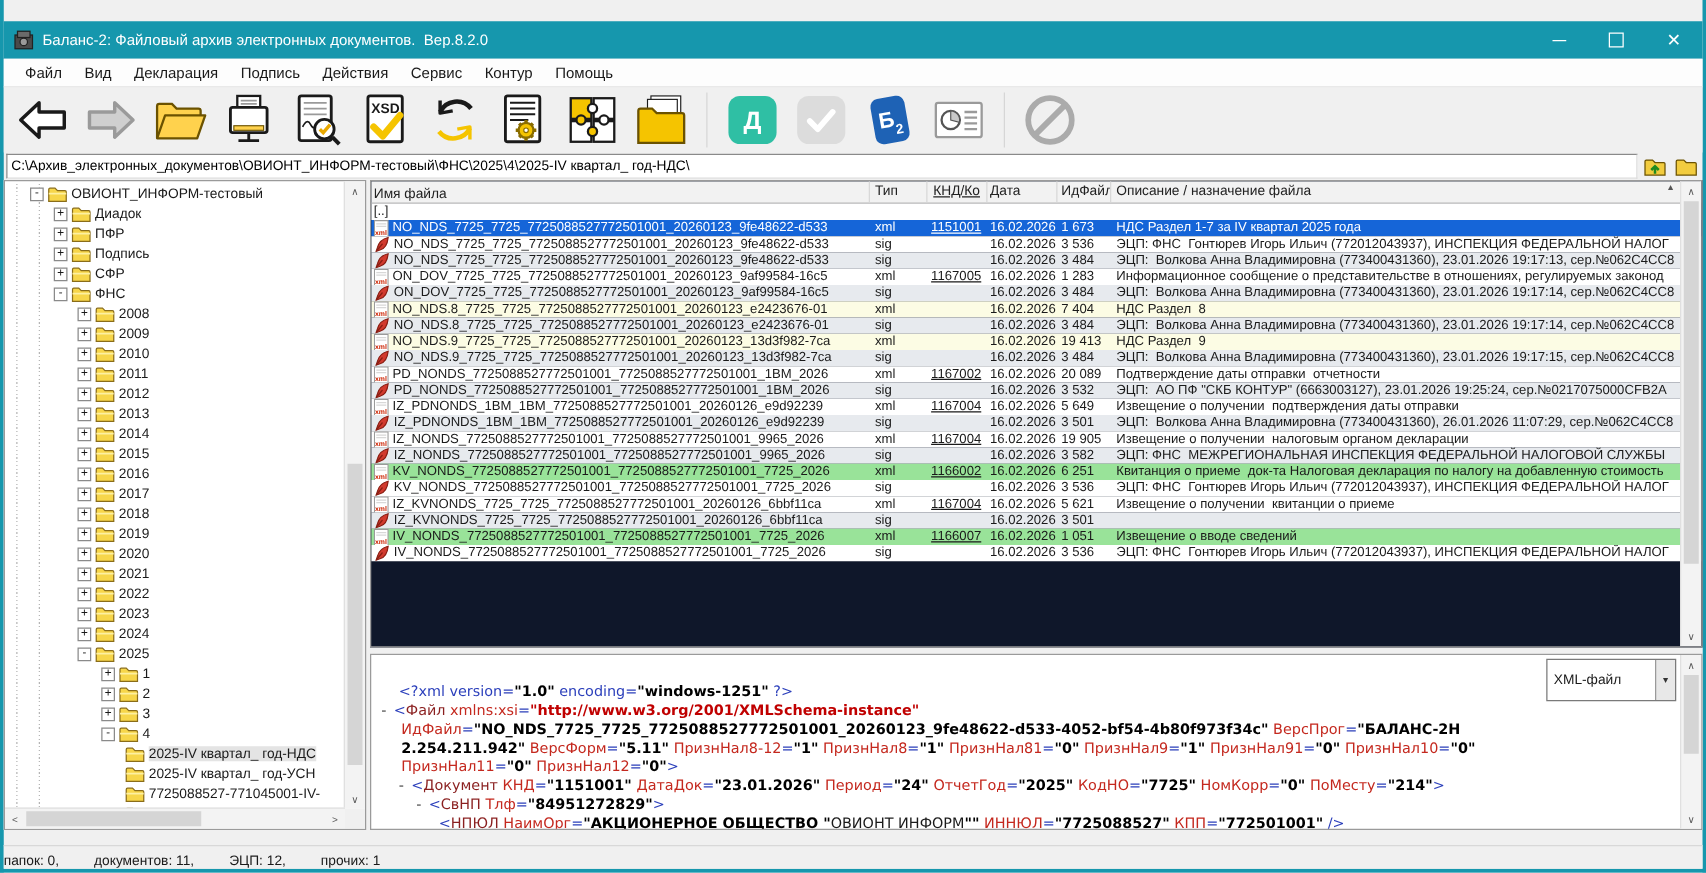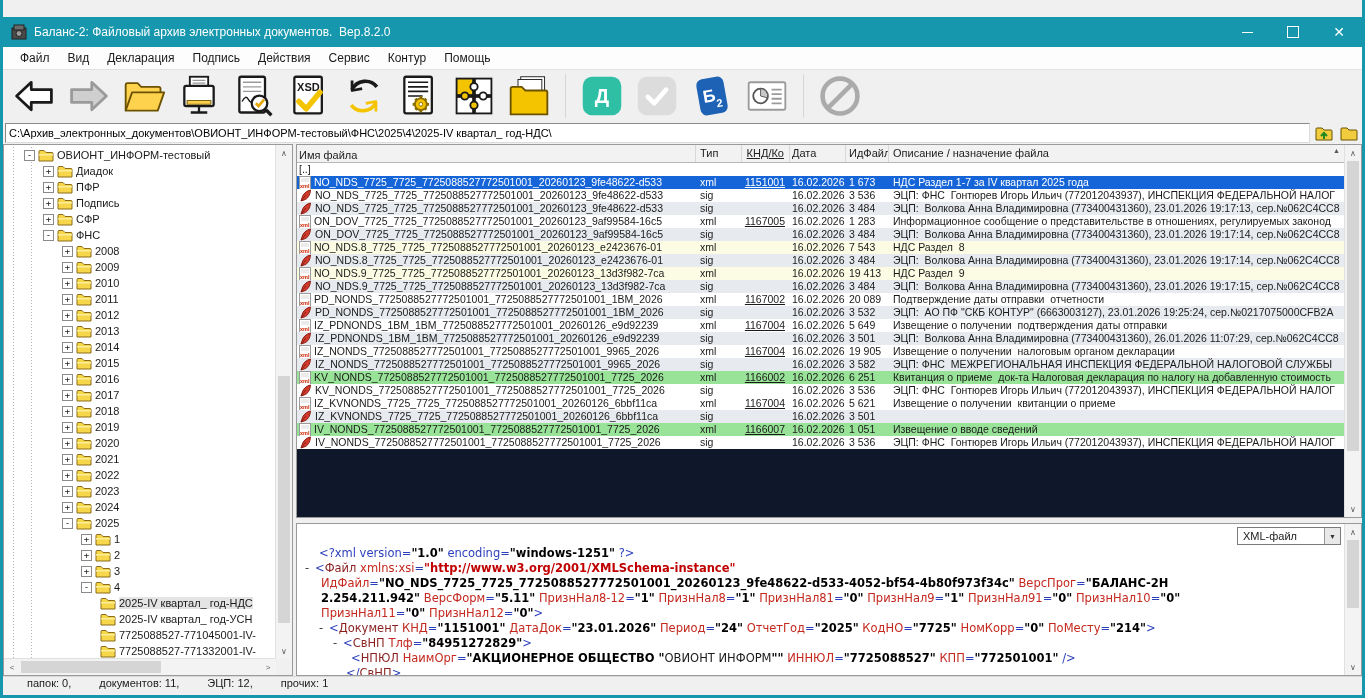--- a/index.html
+++ b/index.html
@@ -64,25 +64,25 @@
   
   .xml-panel{flex:1;background:#fff;border:1px solid #9a9a9a;box-sizing:border-box;position:relative;overflow:hidden;}
   .xml-content{position:absolute;inset:0 16px 0 0;padding-top:22px;overflow:hidden;font-size:11.5px;font-family:"DejaVu Sans",sans-serif;}
   .xline{height:15px;line-height:15px;white-space:pre;overflow:hidden;}
   .xmark{display:inline-block;width:10px;color:#444;}
   .xb{color:#2b3fbb;}
   .xt{color:#8a1f1f;}
   .xa{color:#c4281e;}
   .xv{color:#000;font-weight:bold;}
   .xvr{color:#c00000;font-weight:bold;}
-  .xml-select{position:absolute;top:3px;right:20px;width:104px;height:18px;border:1px solid #7a7a7a;background:#fff;display:flex;align-items:center;box-sizing:border-box;}
+  .xml-select{position:absolute;top:3px;right:20px;width:104px;height:34px;border:1px solid #7a7a7a;background:#fff;display:flex;align-items:center;box-sizing:border-box;}
   .xml-select .selval{flex:1;padding-left:5px;font-size:11px;white-space:pre;overflow:hidden;}
   .xml-select .selarrow{width:15px;height:100%;background:#e8e8e8;border-left:1px solid #9a9a9a;display:flex;align-items:center;justify-content:center;font-size:7px;color:#333;}
   
-  .statusbar{height:18px;flex:none;background:#f0f0f0;border-top:1px solid #d8d8d8;display:flex;align-items:flex-start;padding-left:24px;gap:28px;font-size:11px;}
+  .statusbar{height:18px;flex:none;background:#f0f0f0;border-top:1px solid #d8d8d8;display:flex;align-items:flex-end;padding-left:0;gap:28px;font-size:11px;margin-top:12px;}
 </style>
 </head>
 <body>
 
 <div class="win">
 
   <div class="titlebar">
     <span class="appicon">
       <svg width="16" height="16" viewBox="0 0 16 16">
           <rect x="1" y="4" width="14" height="11" fill="#4a4a4a" stroke="#222"></rect>
@@ -669,21 +669,21 @@
             </div>
             <div class="trow bg-y">
               <div class="tcell c0"><span class="ficon"><svg width="12" height="14" viewBox="0 0 12 14">
                     <rect x="0.5" y="0.5" width="11" height="13" fill="#fff" stroke="#9a9a9a"></rect>
                     <path d="M2 3 H10 M2 5 H10" stroke="#d8d8d8"></path>
                     <text x="1" y="12" font-family="Liberation Sans,sans-serif" font-size="5.5" font-weight="bold" fill="#cc2200">xml</text>
                   </svg></span><span>NO_NDS.8_7725_7725_7725088527772501001_20260123_e2423676-01</span></div>
               <div class="tcell c1">xml</div>
               <div class="tcell c2"></div>
               <div class="tcell c3">16.02.2026</div>
-              <div class="tcell c4">7 543</div>
+              <div class="tcell c4">7 404</div>
               <div class="tcell c5">НДС Раздел  8</div>
             </div>
             <div class="trow bg-g">
               <div class="tcell c0"><span class="ficon"><svg width="13" height="14" viewBox="0 0 13 14">
                     <path d="M11.5 1 C7 2 4 5 3 9 L2 12 L5 11 C9 10 11 6 11.5 1 Z" fill="#d23a2e" stroke="#8a1f14"></path>
                     <path d="M2 12 L7 6" stroke="#8a1f14"></path>
                   </svg></span><span>NO_NDS.8_7725_7725_7725088527772501001_20260123_e2423676-01</span></div>
               <div class="tcell c1">sig</div>
               <div class="tcell c2"></div>
               <div class="tcell c3">16.02.2026</div>

